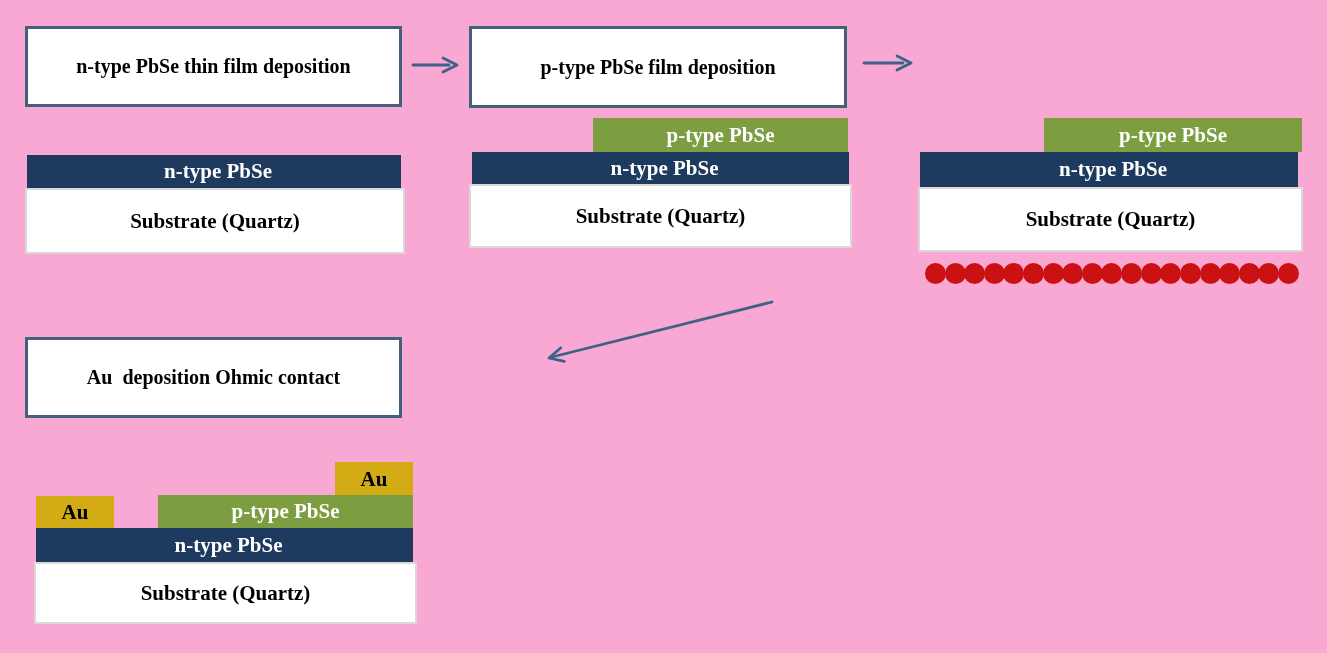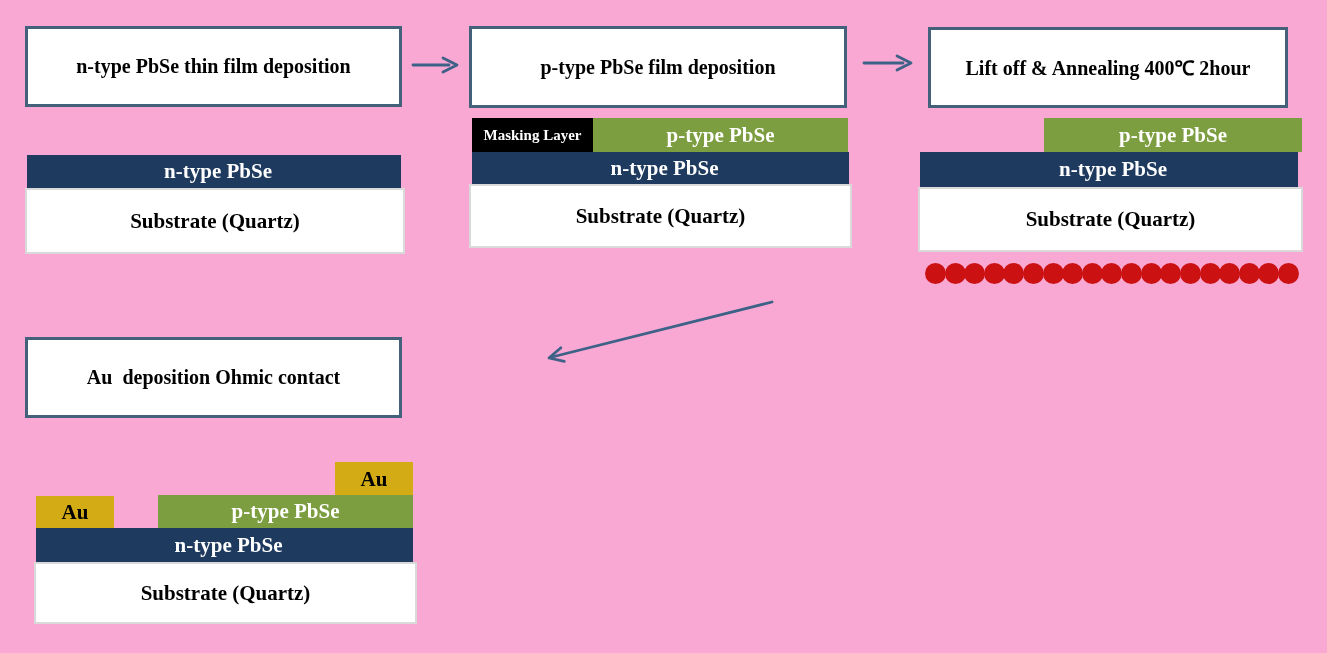--- a/index.html
+++ b/index.html
@@ -54,36 +54,30 @@
   <div class="layer layer-navy" style="left:27px; top:155px; width:374px; height:33px;">
     <span>n-type PbSe</span>
   </div>
   <div class="layer layer-substrate" style="left:25px; top:188px; width:380px; height:66px;">
     <span>Substrate (Quartz)</span>
   </div>
 
   <div class="titlebox" style="left:469px; top:26px; width:378px; height:82px;">
     <span>p-type PbSe film deposition</span>
   </div>
-  <div class="layer layer-black" style="left:472px; top:118px; width:121px; height:34px;">
-    <span>Masking Layer</span>
-  </div>
   <div class="layer layer-green" style="left:593px; top:118px; width:255px; height:34px;">
     <span>p-type PbSe</span>
   </div>
   <div class="layer layer-navy" style="left:472px; top:152px; width:377px; height:32px;">
     <span>n-type PbSe</span>
   </div>
   <div class="layer layer-substrate" style="left:469px; top:184px; width:383px; height:64px;">
     <span>Substrate (Quartz)</span>
   </div>
 
-  <div class="titlebox" style="left:928px; top:27px; width:360px; height:81px;">
-    <span>Lift off &amp; Annealing 400℃ 2hour</span>
-  </div>
   <div class="layer layer-green" style="left:1044px; top:118px; width:258px; height:34px;">
     <span>p-type PbSe</span>
   </div>
   <div class="layer layer-navy" style="left:920px; top:152px; width:378px; height:35px;">
     <span>n-type PbSe</span>
   </div>
   <div class="layer layer-substrate" style="left:918px; top:187px; width:385px; height:65px;">
     <span>Substrate (Quartz)</span>
   </div>
   <div class="dots-row" style="left:925px; top:263px; width:374px; height:21px;">

